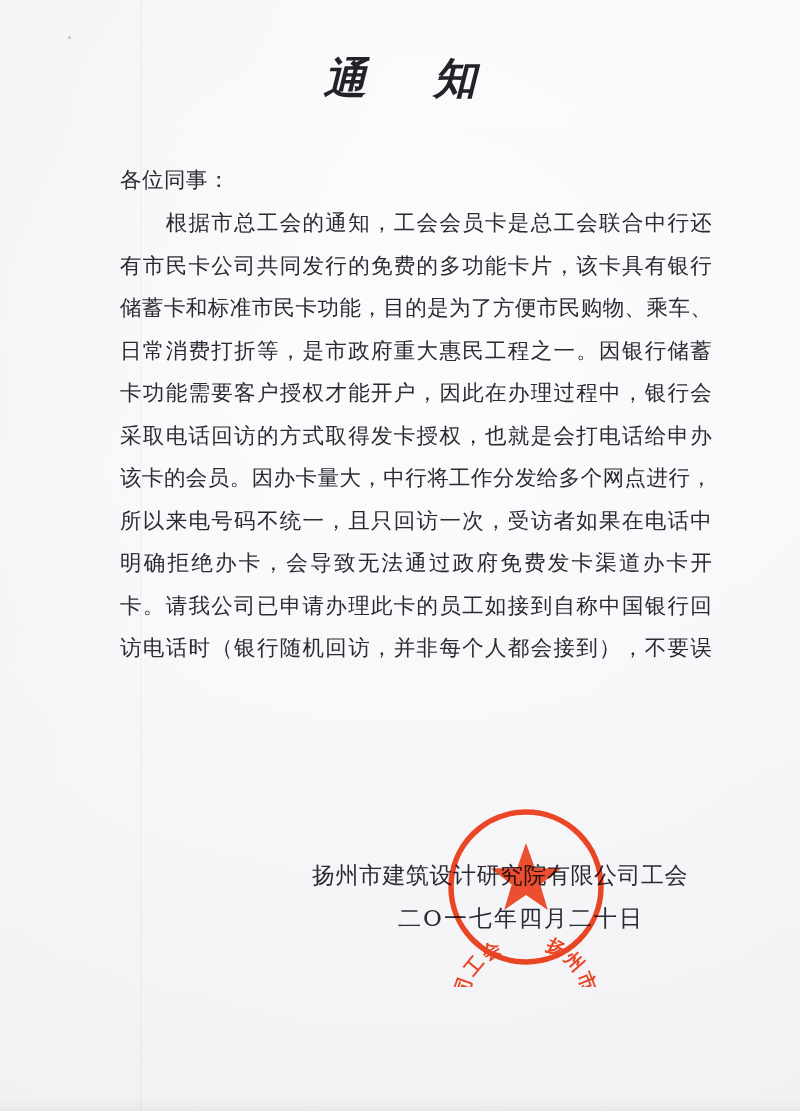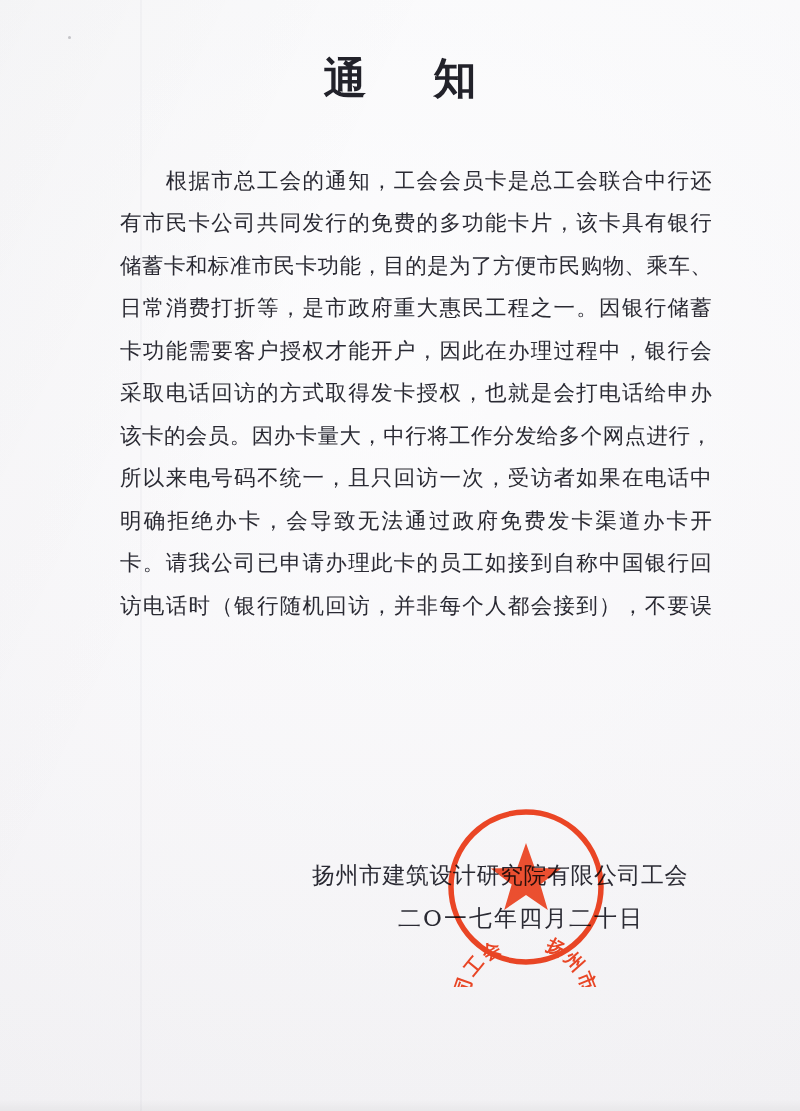--- a/index.html
+++ b/index.html
@@ -29,20 +29,21 @@
     position: absolute; left: 0; bottom: 0; width: 100%; height: 12px;
     background: linear-gradient(180deg, rgba(0,0,0,0), rgba(0,0,0,0.04));
   }
 
   .title {
     position: absolute; top: 50px; left: 0; width: 100%;
     text-align: center;
     font-size: 43px; font-weight: bold;
     letter-spacing: 12px; text-indent: 12px;
     color: #22222a;
+    font-style: italic;
   }
 
   .body-block {
     position: absolute; left: 120px; top: 159px; width: 592px;
   }
   .line {
     display: flex; justify-content: space-between; align-items: center;
     height: 42.5px;
     font-size: 21.5px;
     color: #2a2a33;
@@ -82,20 +83,21 @@
 
 <div class="page">
 
   <div class="scan-streak"></div>
   <div class="scan-speck"></div>
   <div class="bottom-shade"></div>
 
   <div class="title">通　知</div>
 
   <div class="body-block">
+    <div class="line plain">各位同事：</div>
     <div class="line">
         <span>　</span>
         <span>　</span>
         <span>根</span>
         <span>据</span>
         <span>市</span>
         <span>总</span>
         <span>工</span>
         <span>会</span>
         <span>的</span>

